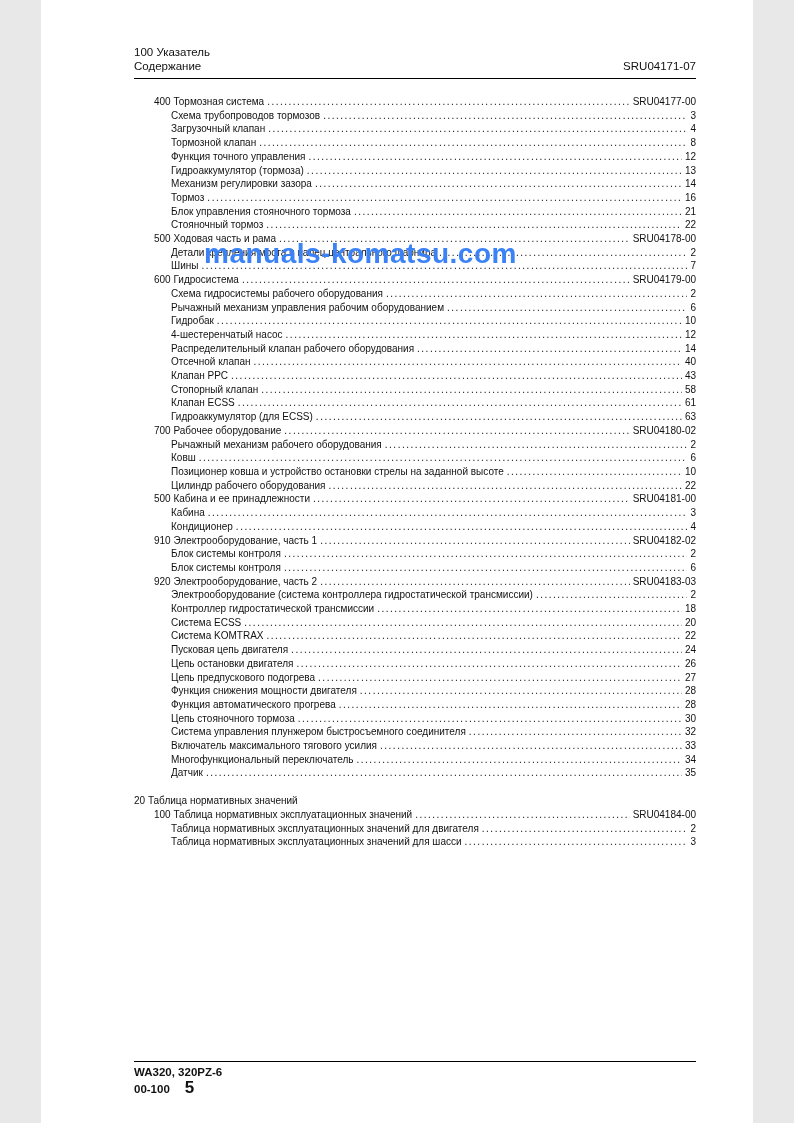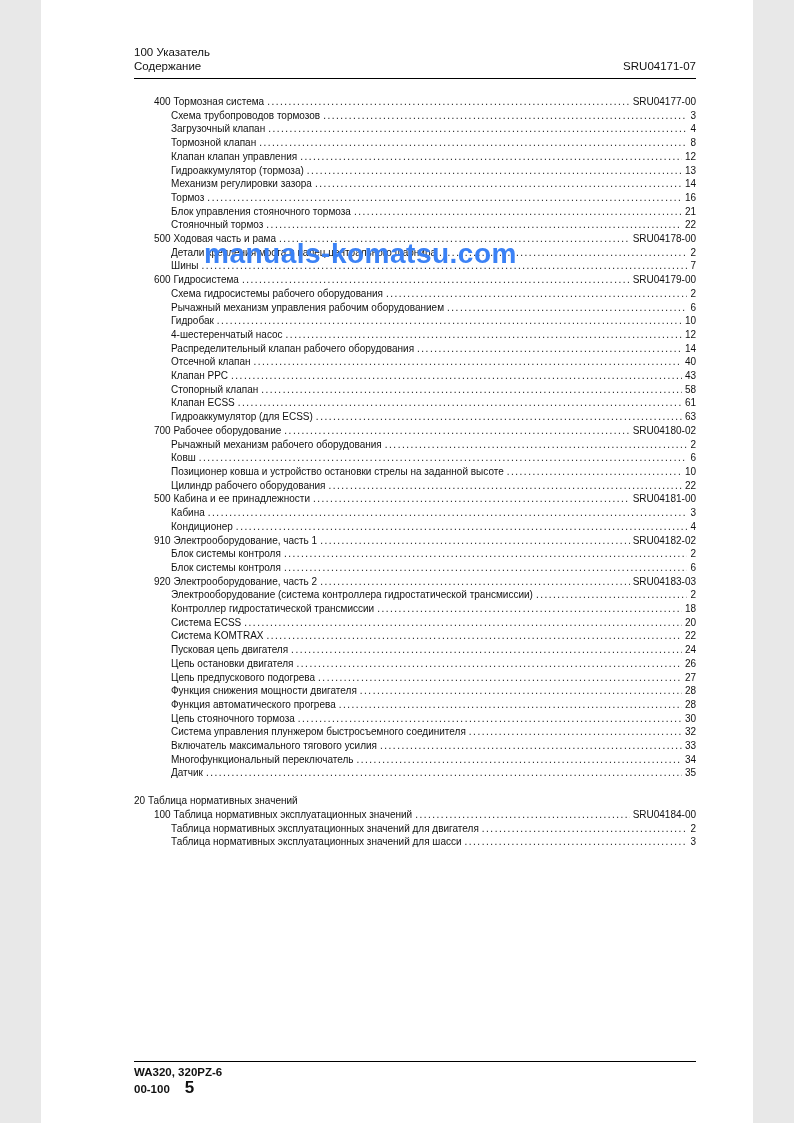--- a/index.html
+++ b/index.html
@@ -140,21 +140,21 @@
         <span class="toc-title">Загрузочный клапан</span>
         <span class="leader"></span>
         <span class="toc-page">4</span>
       </div>
       <div class="toc-row indent-2">
         <span class="toc-title">Тормозной клапан</span>
         <span class="leader"></span>
         <span class="toc-page">8</span>
       </div>
       <div class="toc-row indent-2">
-        <span class="toc-title">Клапан клапан управления</span>
+        <span class="toc-title">Функция точного управления</span>
         <span class="leader"></span>
         <span class="toc-page">12</span>
       </div>
       <div class="toc-row indent-2">
         <span class="toc-title">Гидроаккумулятор (тормоза)</span>
         <span class="leader"></span>
         <span class="toc-page">13</span>
       </div>
       <div class="toc-row indent-2">
         <span class="toc-title">Механизм регулировки зазора</span>

